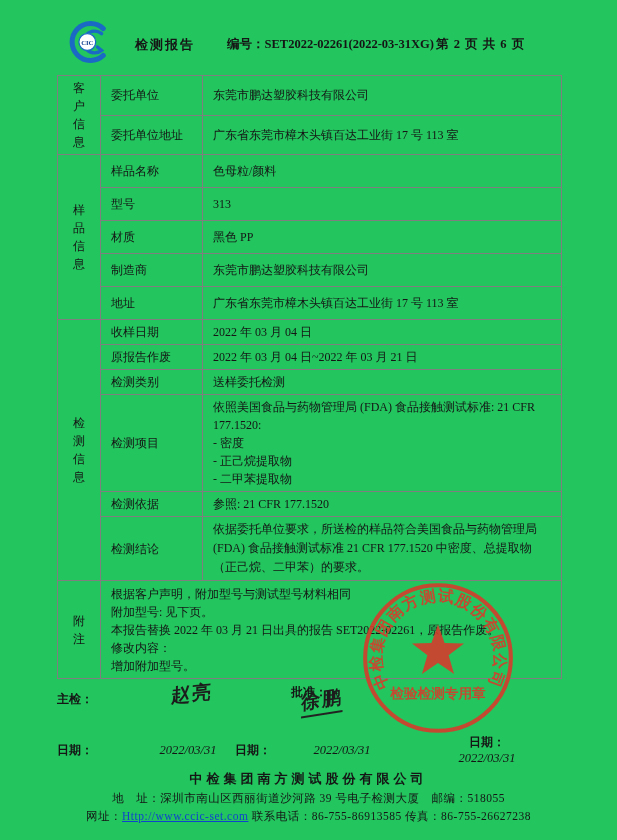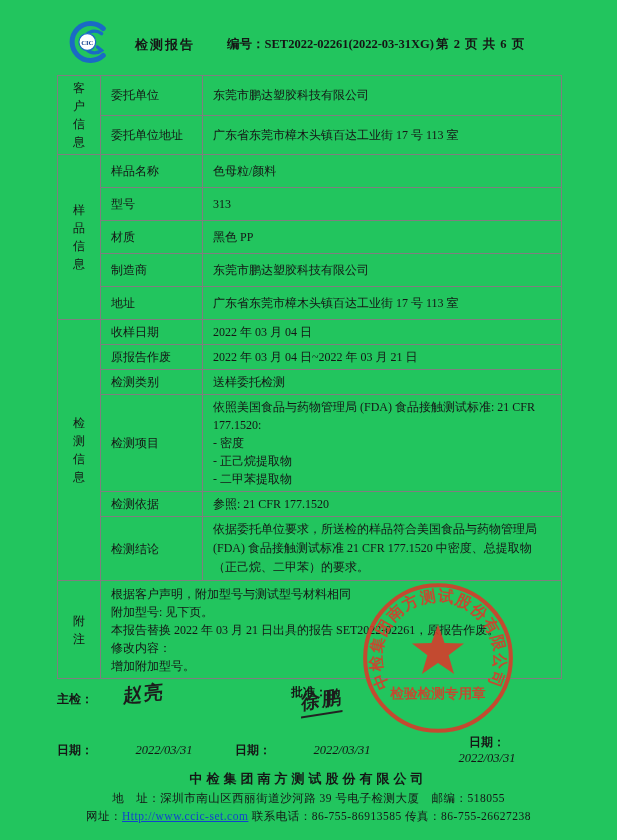--- a/index.html
+++ b/index.html
@@ -26,21 +26,21 @@
   td.val{padding-left:12px;}
   .multiline{white-space:pre-line;line-height:19px;}
   tr.h30{height:30px;} tr.h33{height:33px;} tr.h25{height:25px;}
   tr.hnotes{height:98px;}
   td.notes-cell{vertical-align:middle;}
   
   .stamp{position:absolute;left:352px;top:572px;width:172px;height:172px;opacity:.88;pointer-events:none;z-index:6;}
   
   .sign-row{position:absolute;left:57px;top:684px;width:504px;display:flex;z-index:3;}
   .date-row{position:absolute;left:57px;top:734px;width:504px;display:flex;z-index:3;}
-  .col-a{width:178px;display:flex;align-items:center;}
+  .col-a{width:178px;display:flex;align-items:center;gap:48px;}
   .col-b{width:178px;display:flex;align-items:center;}
   .col-c{width:148px;display:flex;align-items:center;flex-direction:column;}
   .role-lbl,.date-lbl{font-size:12px;font-weight:600;white-space:nowrap;}
   .date-val{flex:1;text-align:center;font-size:12.5px;font-style:italic;}
   .sig-text{display:inline-block;font-size:19px;font-weight:bold;
     transform:rotate(-6deg) skewX(-8deg);margin:-12px 0 0 30px;letter-spacing:2px;color:#1c1c1c;}
   .sig-text.third{margin:-14px 0 0 26px;border-bottom:2px solid #222;transform:rotate(-9deg) skewX(-10deg);}
   .sig-scribble{margin:-10px 0 0 26px;}
   
   .footer{position:absolute;left:0;top:770px;width:617px;text-align:center;z-index:2;}

